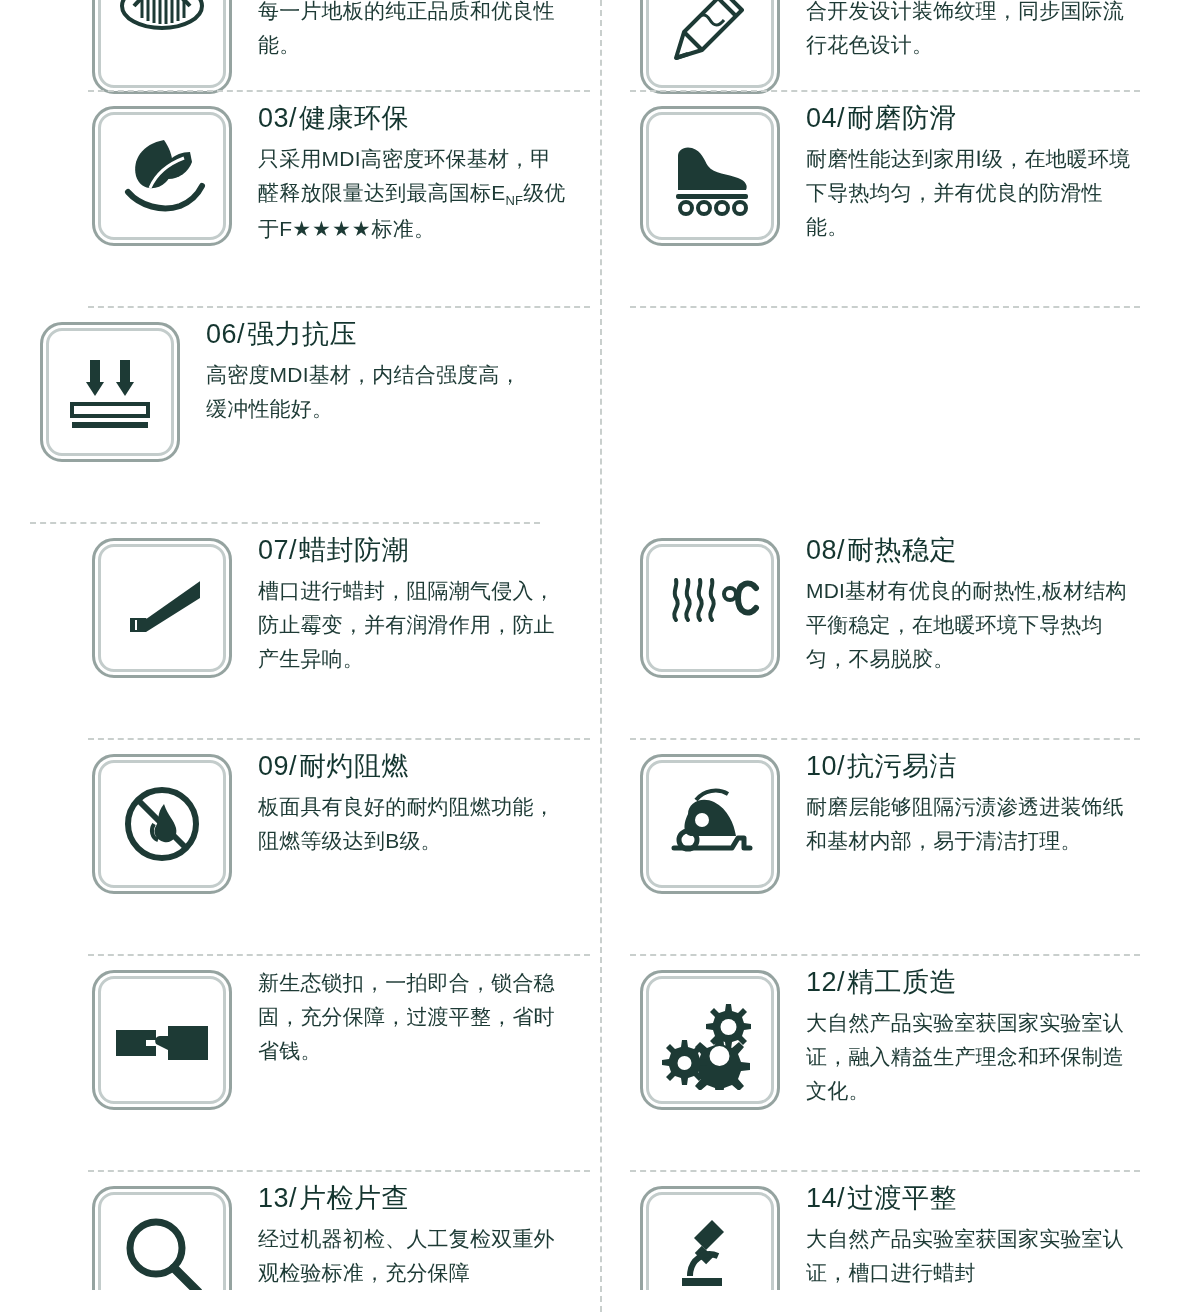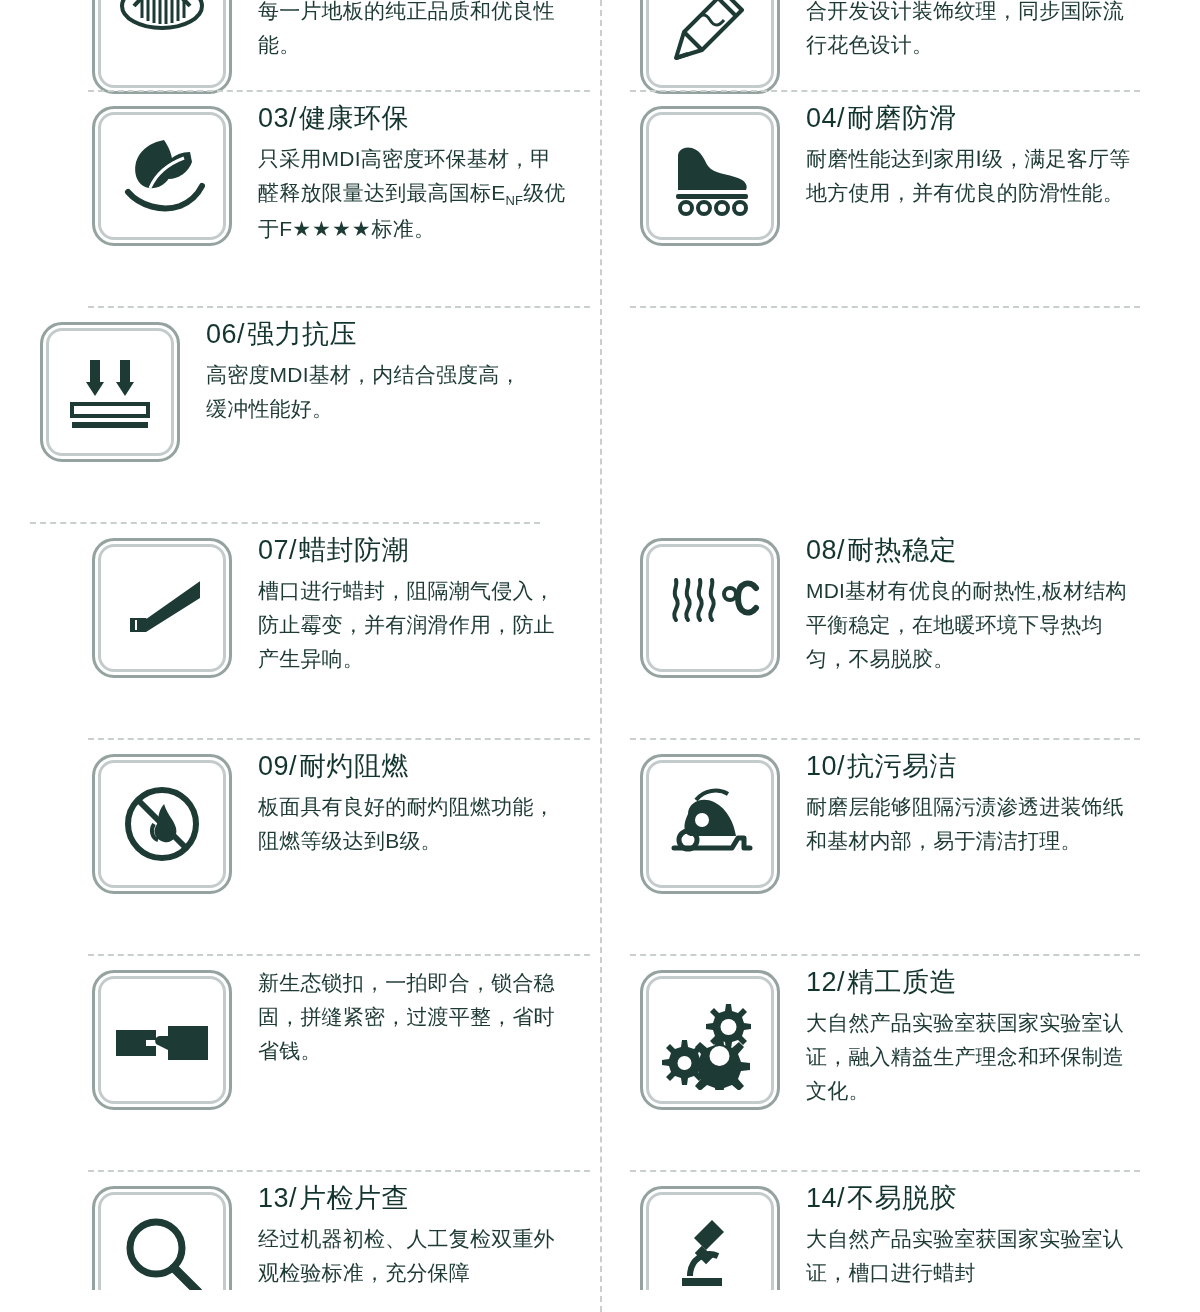--- a/index.html
+++ b/index.html
@@ -192,21 +192,21 @@
             <circle cx="44" cy="82" r="6"></circle>
             <circle cx="62" cy="82" r="6"></circle>
             <circle cx="80" cy="82" r="6"></circle>
           </g>
         </svg>
       </div>
       <div class="textcol">
         <p class="title">
           <span class="num">04/</span><span>耐磨防滑</span>
         </p>
-        <p class="desc">耐磨性能达到家用Ⅰ级，满足客厅等地方使用，并有优良的防滑性能。</p>
+        <p class="desc">耐磨性能达到家用Ⅰ级，在地暖环境下导热均匀，并有优良的防滑性能。</p>
       </div>
     </div>
   </div>
 
   <div class="grid">
 
     <div class="cell right">
       <div class="iconbox">
         <svg width="100" height="100" viewBox="0 0 100 100">
           <g fill="#1d3a35">
@@ -306,21 +306,21 @@
 
   <div class="grid">
     <div class="cell">
       <div class="iconbox">
         <svg width="104" height="100" viewBox="0 0 104 100">
           <path d="M6 40 L46 40 L46 50 L36 50 L36 56 L46 56 L46 66 L6 66 Z" fill="#1d3a35"></path>
           <path d="M98 36 L58 36 L58 46 L50 46 C46 46 44 50 46 54 L58 60 L58 70 L98 70 Z" fill="#1d3a35"></path>
         </svg>
       </div>
       <div class="textcol">
-        <p class="desc">新生态锁扣，一拍即合，锁合稳固，拼缝紧密，过渡平整，省时省钱。</p>
+        <p class="desc">新生态锁扣，一拍即合，锁合稳固，充分保障，过渡平整，省时省钱。</p>
       </div>
     </div>
 
     <div class="cell right">
       <div class="iconbox">
         <svg width="104" height="100" viewBox="0 0 104 100">
           <g fill="#1d3a35">
             <path d="M68 14 l5 0 1 7 6 2 5-5 4 4 -5 5 2 6 7 1 0 5 -7 1 -2 6 5 5 -4 4 -5-5 -6 2 -1 7 -5 0 -1-7 -6-2 -5 5 -4-4 5-5 -2-6 -7-1 0-5 7-1 2-6 -5-5 4-4 5 5 6-2 z"></path>
             <circle cx="70.5" cy="37" r="8" fill="#ffffff"></circle>
             <path d="M58 46 l7 0 1 9 8 3 7-6 5 5 -6 7 3 8 9 1 0 7 -9 1 -3 8 6 7 -5 5 -7-6 -8 3 -1 9 -7 0 -1-9 -8-3 -7 6 -5-5 6-7 -3-8 -9-1 0-7 9-1 3-8 -6-7 5-5 7 6 8-3 z"></path>
@@ -360,19 +360,19 @@
         <svg width="100" height="100" viewBox="0 0 100 100">
           <path d="M52 14 L64 26 L46 44 L34 32 Z" fill="#1d3a35"></path>
           <rect x="36" y="44" width="16" height="10" transform="rotate(45 44 49)" fill="#1d3a35"></rect>
           <path d="M30 70 C30 54 44 44 58 50" fill="none" stroke="#1d3a35" stroke-width="6"></path>
           <rect x="22" y="72" width="40" height="8" fill="#1d3a35"></rect>
           <rect x="14" y="84" width="62" height="8" rx="4" fill="#1d3a35"></rect>
         </svg>
       </div>
       <div class="textcol">
         <p class="title">
-          <span class="num">14/</span><span>不易脱胶</span>
+          <span class="num">14/</span><span>过渡平整</span>
         </p>
         <p class="desc">大自然产品实验室获国家实验室认证，槽口进行蜡封</p>
       </div>
     </div>
   </div>
 </div>
 
 </body></html>

